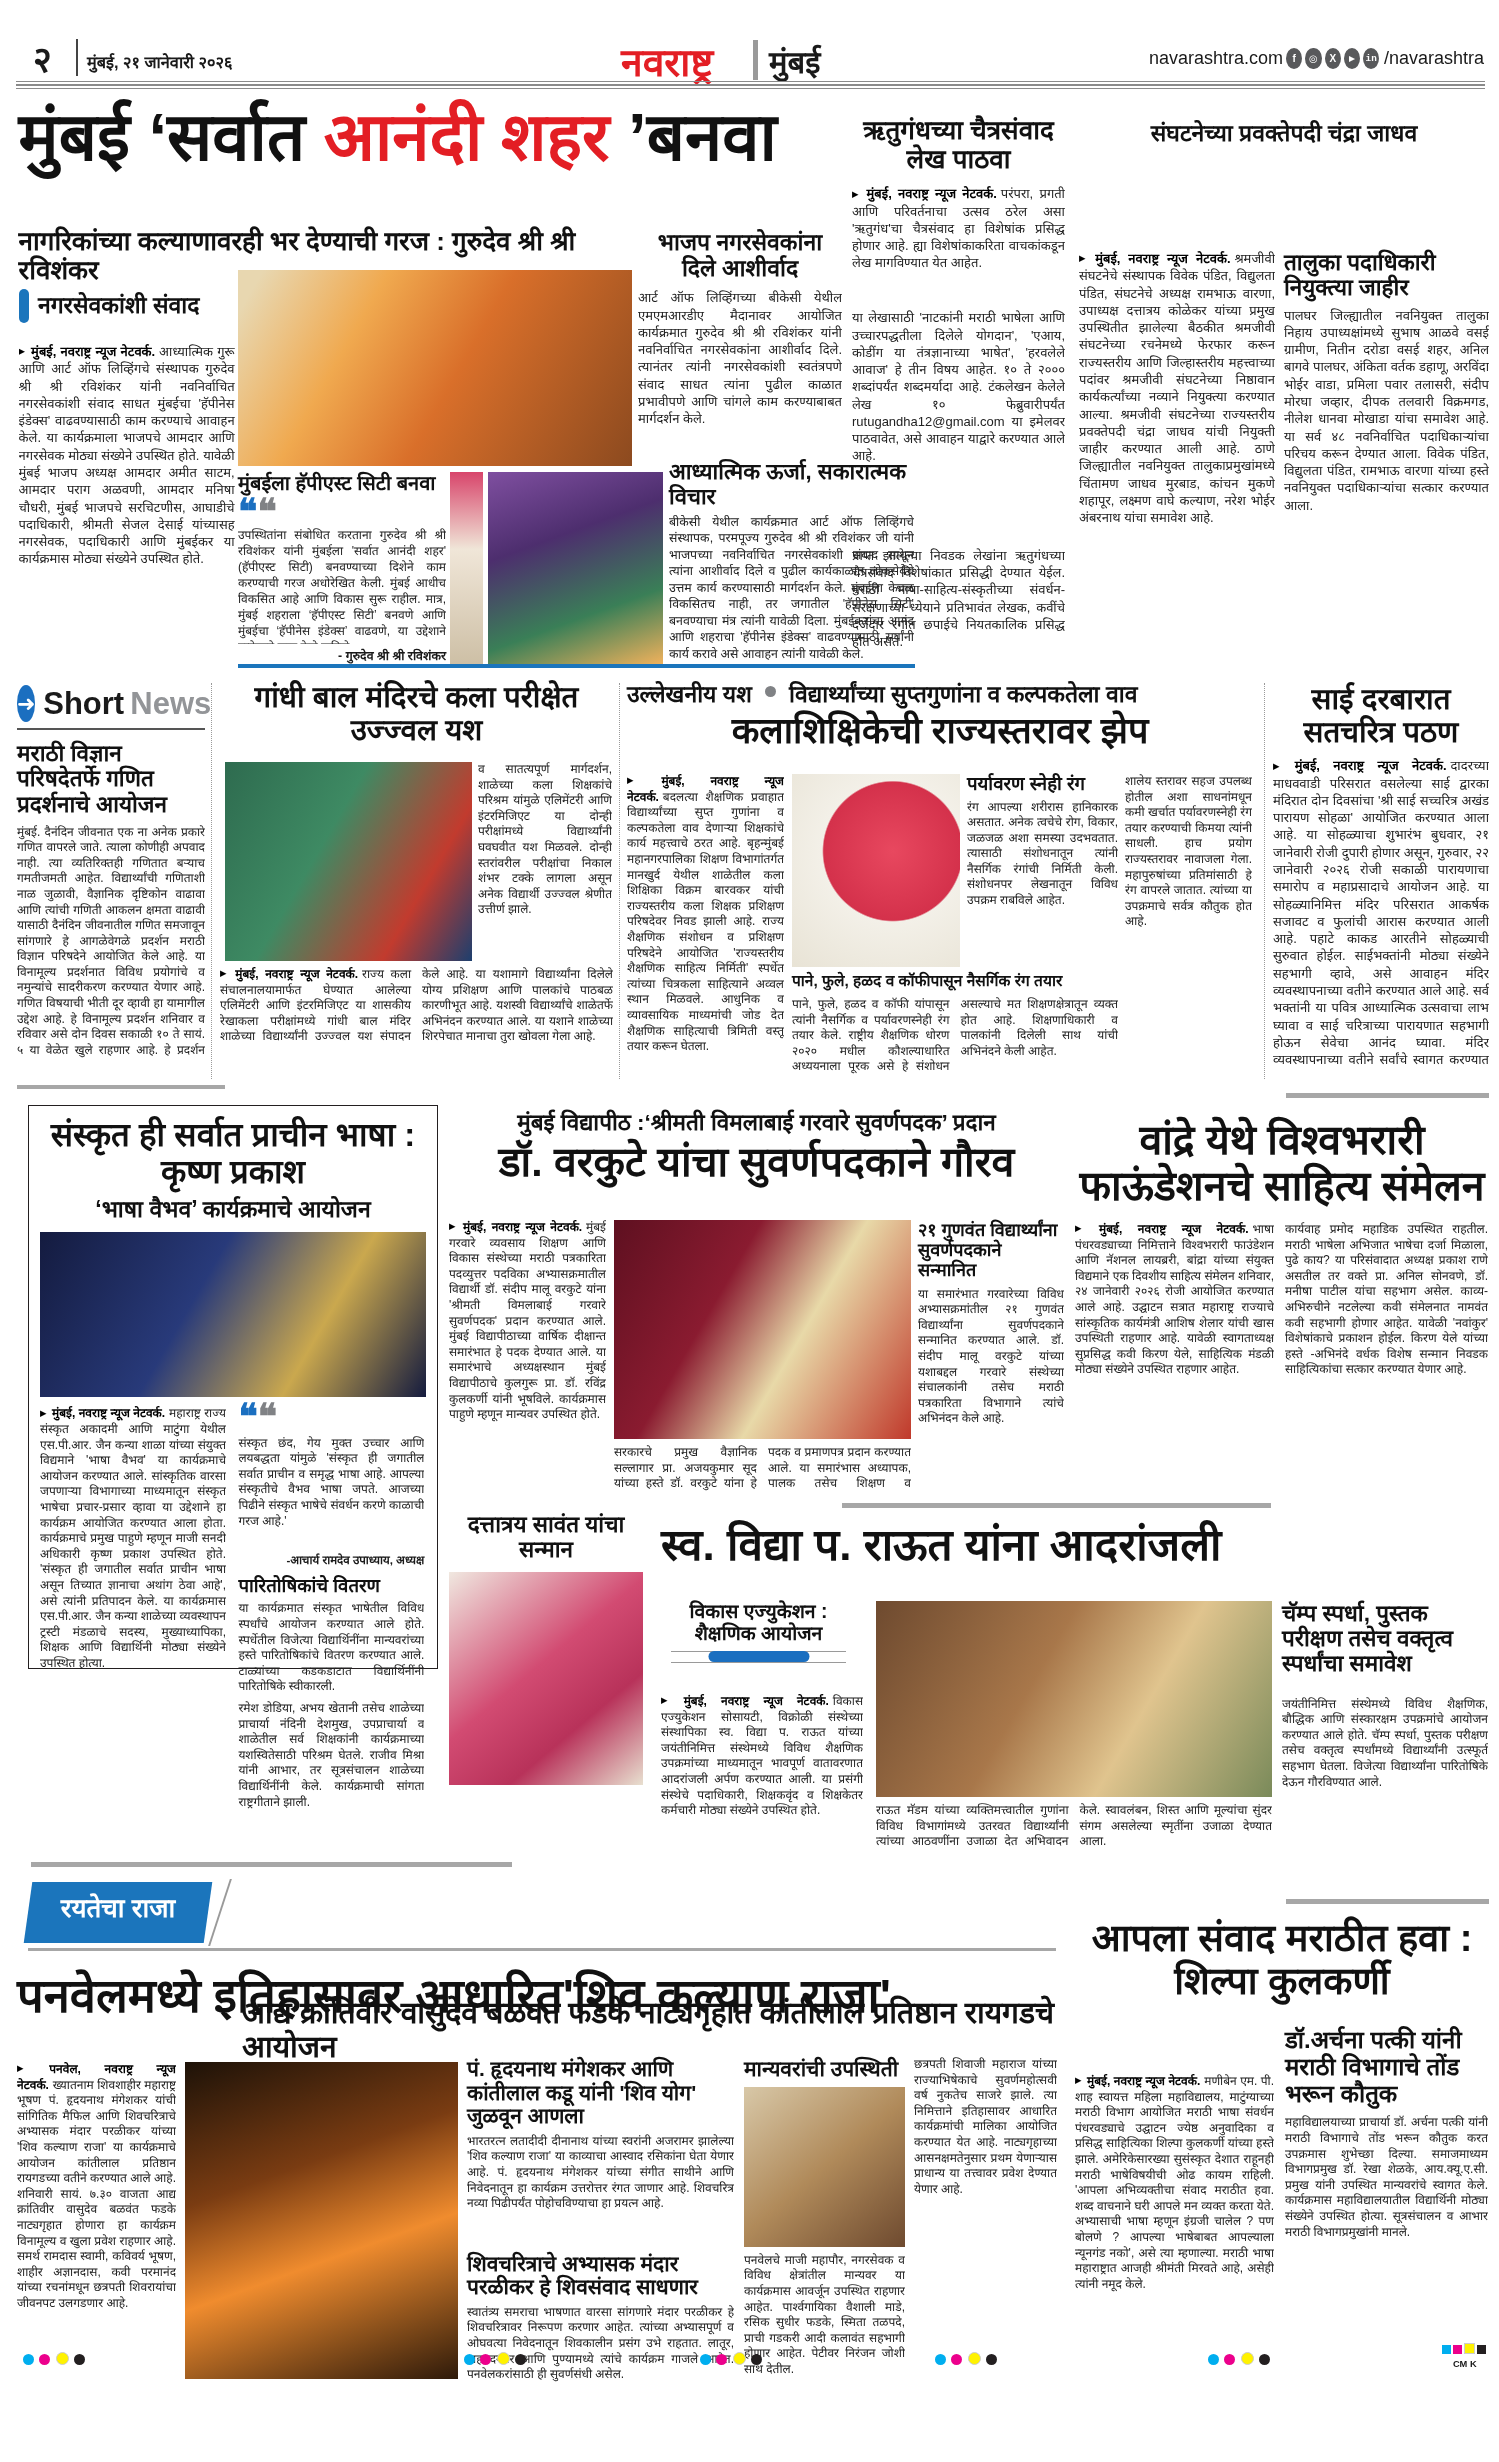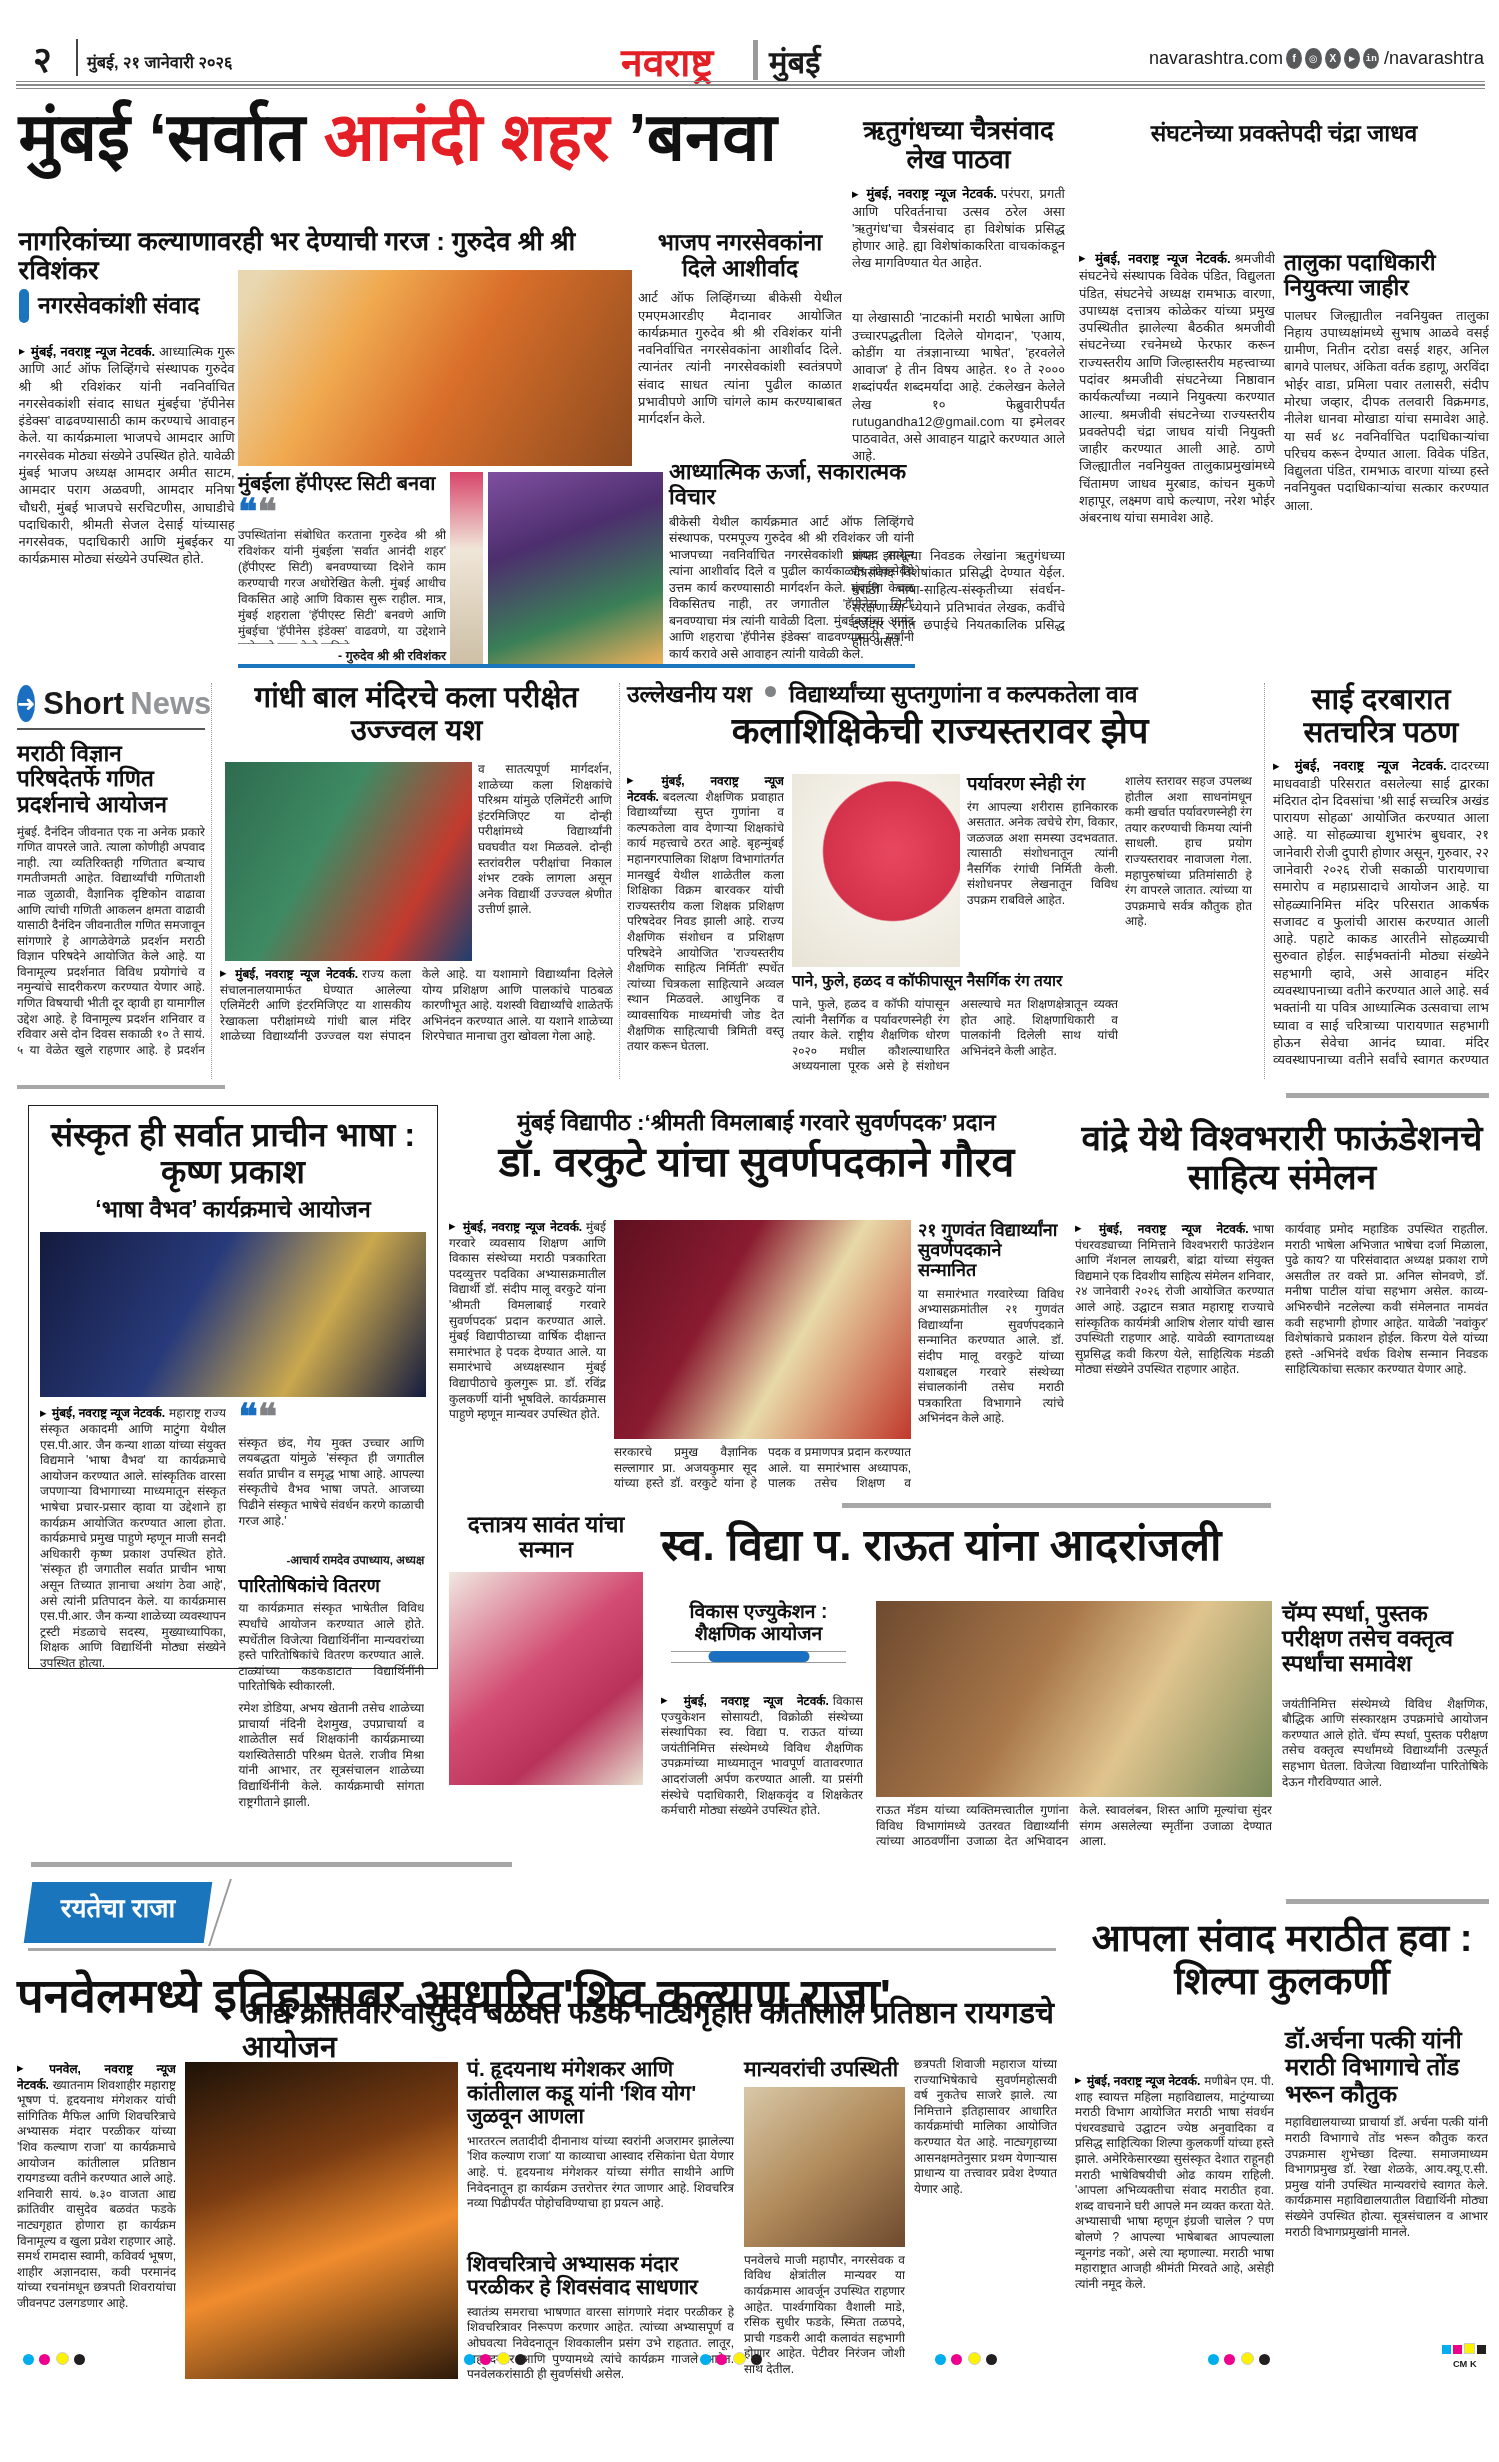--- a/index.html
+++ b/index.html
@@ -202,21 +202,21 @@
     <div class="abs ph-varkute" style="left:165px;top:110px;width:297px;height:219px;"></div>
     <div class="abs bt2" style="left:165px;top:335px;width:297px;height:51px;column-count:2;column-gap:11px;">सरकारचे प्रमुख वैज्ञानिक सल्लागार प्रा. अजयकुमार सूद यांच्या हस्ते डॉ. वरकुटे यांना हे पदक व प्रमाणपत्र प्रदान करण्यात आले. या समारंभास अध्यापक, पालक तसेच शिक्षण व व्यावसायिक क्षेत्रातील मान्यवर उपस्थित होते. सन्मानास सर्वत्र दाद मिळाली. हे देखील कार्यक्रमास उपस्थित होते.</div>
     <div class="abs" style="left:469px;top:110px;width:146px;">
       <div class="hd" style="font-size:18px;">२१ गुणवंत विद्यार्थ्यांना सुवर्णपदकाने सन्मानित</div>
       <div class="bt2" style="margin-top:6.2px;height:194px;">या समारंभात गरवारेच्या विविध अभ्यासक्रमांतील २१ गुणवंत विद्यार्थ्यांना सुवर्णपदकाने सन्मानित करण्यात आले. डॉ. संदीप मालू वरकुटे यांच्या यशाबद्दल गरवारे संस्थेच्या संचालकांनी तसेच मराठी पत्रकारिता विभागाने त्यांचे अभिनंदन केले आहे.</div>
     </div>
   </div>
 
   <div class="abs grayrule" style="left:1286px;top:1093px;width:203px;height:4.7px;"></div>
   <div class="abs" style="left:1075px;top:1118px;width:414px;">
-    <div class="hd ctr" style="font-size:35px;">वांद्रे येथे विश्वभरारी फाऊंडेशनचे साहित्य संमेलन</div>
+    <div class="hd ctr" style="font-size:41px;">वांद्रे येथे विश्वभरारी फाऊंडेशनचे साहित्य संमेलन</div>
     <div class="abs bt2" style="left:0;top:104px;width:199px;height:276px;">
       <span class="arr">▶</span><span class="byline">मुंबई, नवराष्ट्र न्यूज नेटवर्क.</span><span>भाषा पंधरवड्याच्या निमित्ताने विश्वभरारी फाउंडेशन आणि नॅशनल लायब्ररी, बांद्रा यांच्या संयुक्त विद्यमाने एक दिवशीय साहित्य संमेलन शनिवार, २४ जानेवारी २०२६ रोजी आयोजित करण्यात आले आहे. उद्घाटन सत्रात महाराष्ट्र राज्याचे सांस्कृतिक कार्यमंत्री आशिष शेलार यांची खास उपस्थिती राहणार आहे. यावेळी स्वागताध्यक्ष सुप्रसिद्ध कवी किरण येले, साहित्यिक मंडळी मोठ्या संख्येने उपस्थित राहणार आहेत.</span>
     </div>
     <div class="abs bt2" style="left:210px;top:104px;width:203px;height:276px;">कार्यवाह प्रमोद महाडिक उपस्थित राहतील. मराठी भाषेला अभिजात भाषेचा दर्जा मिळाला, पुढे काय? या परिसंवादात अध्यक्ष प्रकाश राणे असतील तर वक्ते प्रा. अनिल सोनवणे, डॉ. मनीषा पाटील यांचा सहभाग असेल. काव्य-अभिरुचीने नटलेल्या कवी संमेलनात नामवंत कवी सहभागी होणार आहेत. यावेळी 'नवांकुर' विशेषांकाचे प्रकाशन होईल. किरण येले यांच्या हस्ते -अभिनंदे वर्धक विशेष सन्मान निवडक साहित्यिकांचा सत्कार करण्यात येणार आहे.</div>
   </div>
 
   <div class="abs" style="left:449px;top:1512px;width:194px;">
     <div class="hd ctr" style="font-size:22.5px;">दत्तात्रय सावंत यांचा सन्मान</div>
     <div class="ph-datta" style="width:194px;height:213px;margin-top:9.3px;"></div>
   </div>

